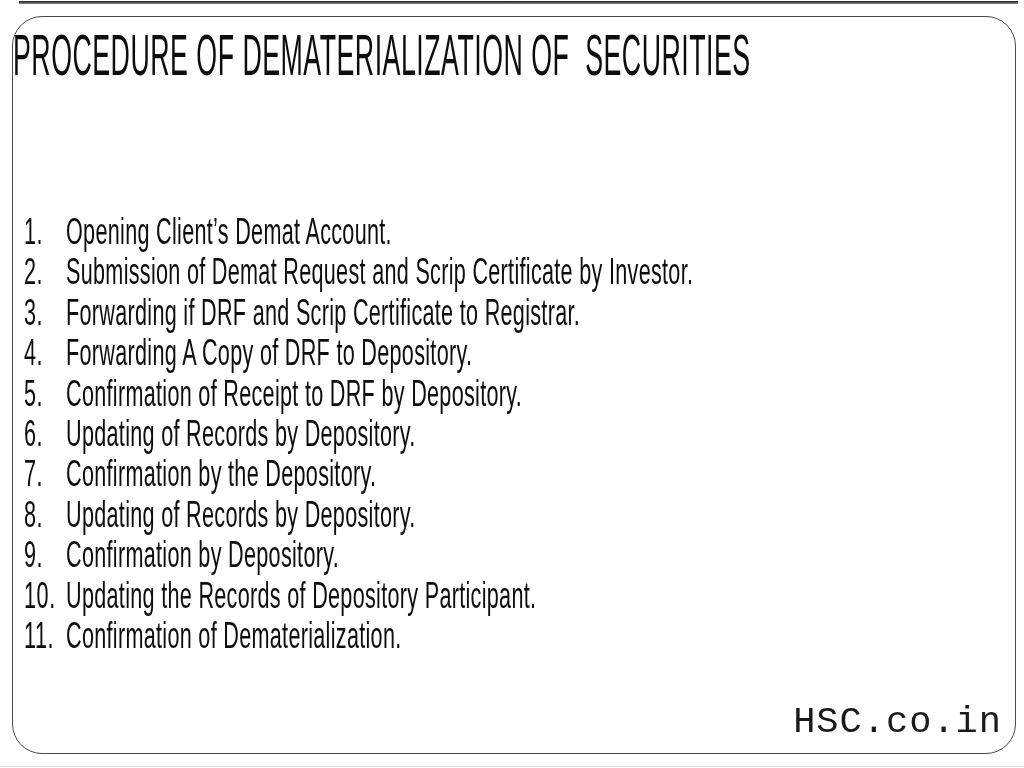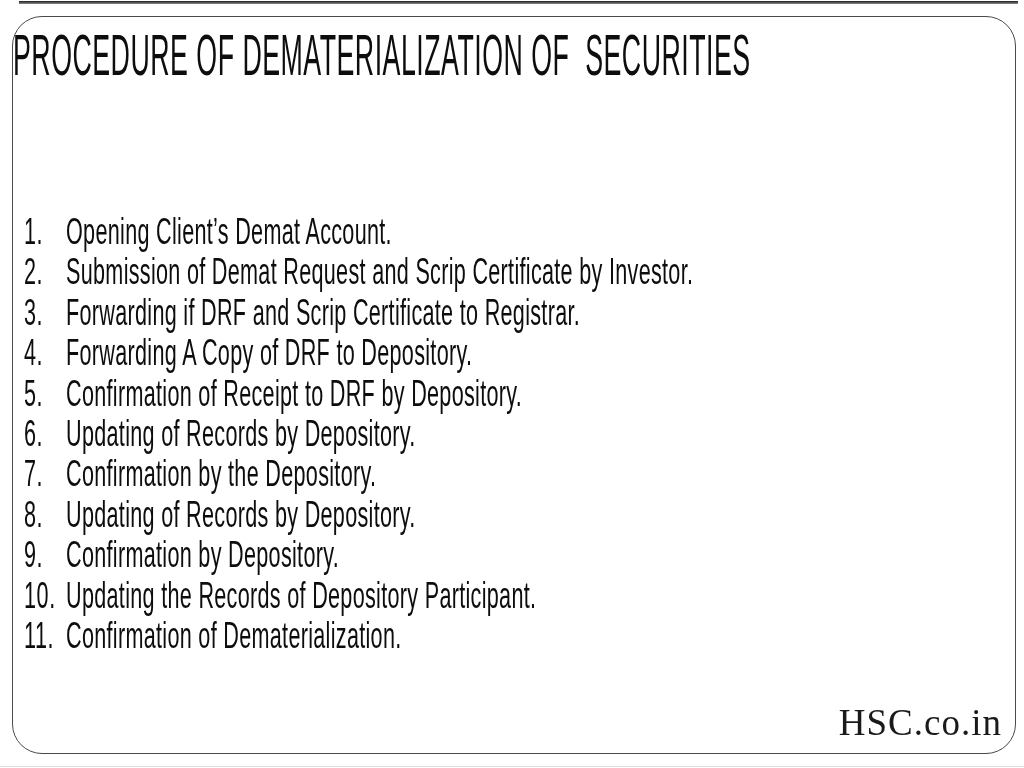--- a/index.html
+++ b/index.html
@@ -82,21 +82,21 @@
     letter-spacing: 1px;
   }
   .list-row .txt {
     letter-spacing: 0.5px;
   }
   
   .watermark {
     position: absolute;
     top: 701px;
     right: 22px;
-    font-family: Liberation Serif, serif;
+    font-family: Liberation Mono, monospace;
     font-size: 37px;
     letter-spacing: 1px;
     color: #1a1a1a;
   }
 </style>
 </head>
 <body>
 
 <div class="slide">
 

